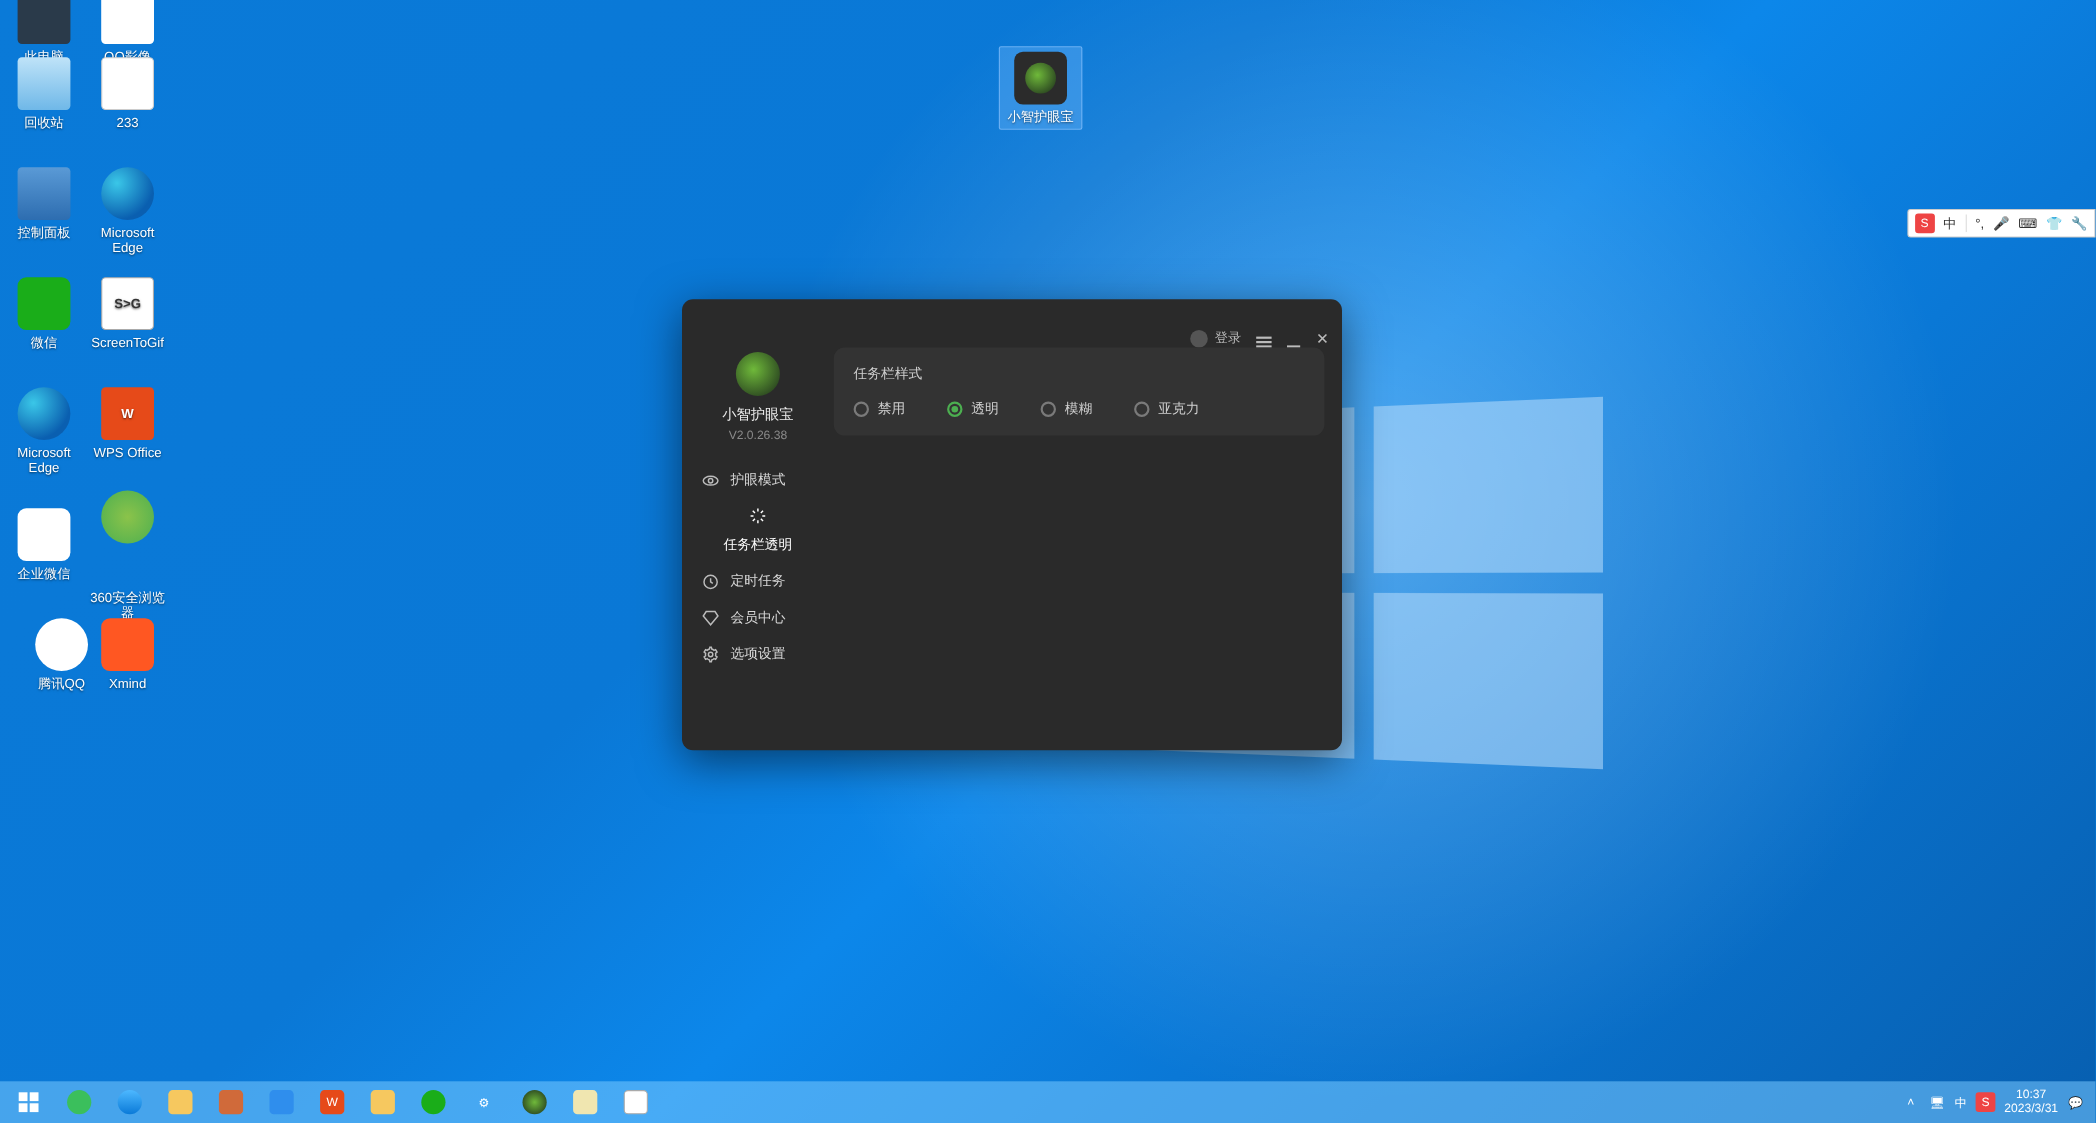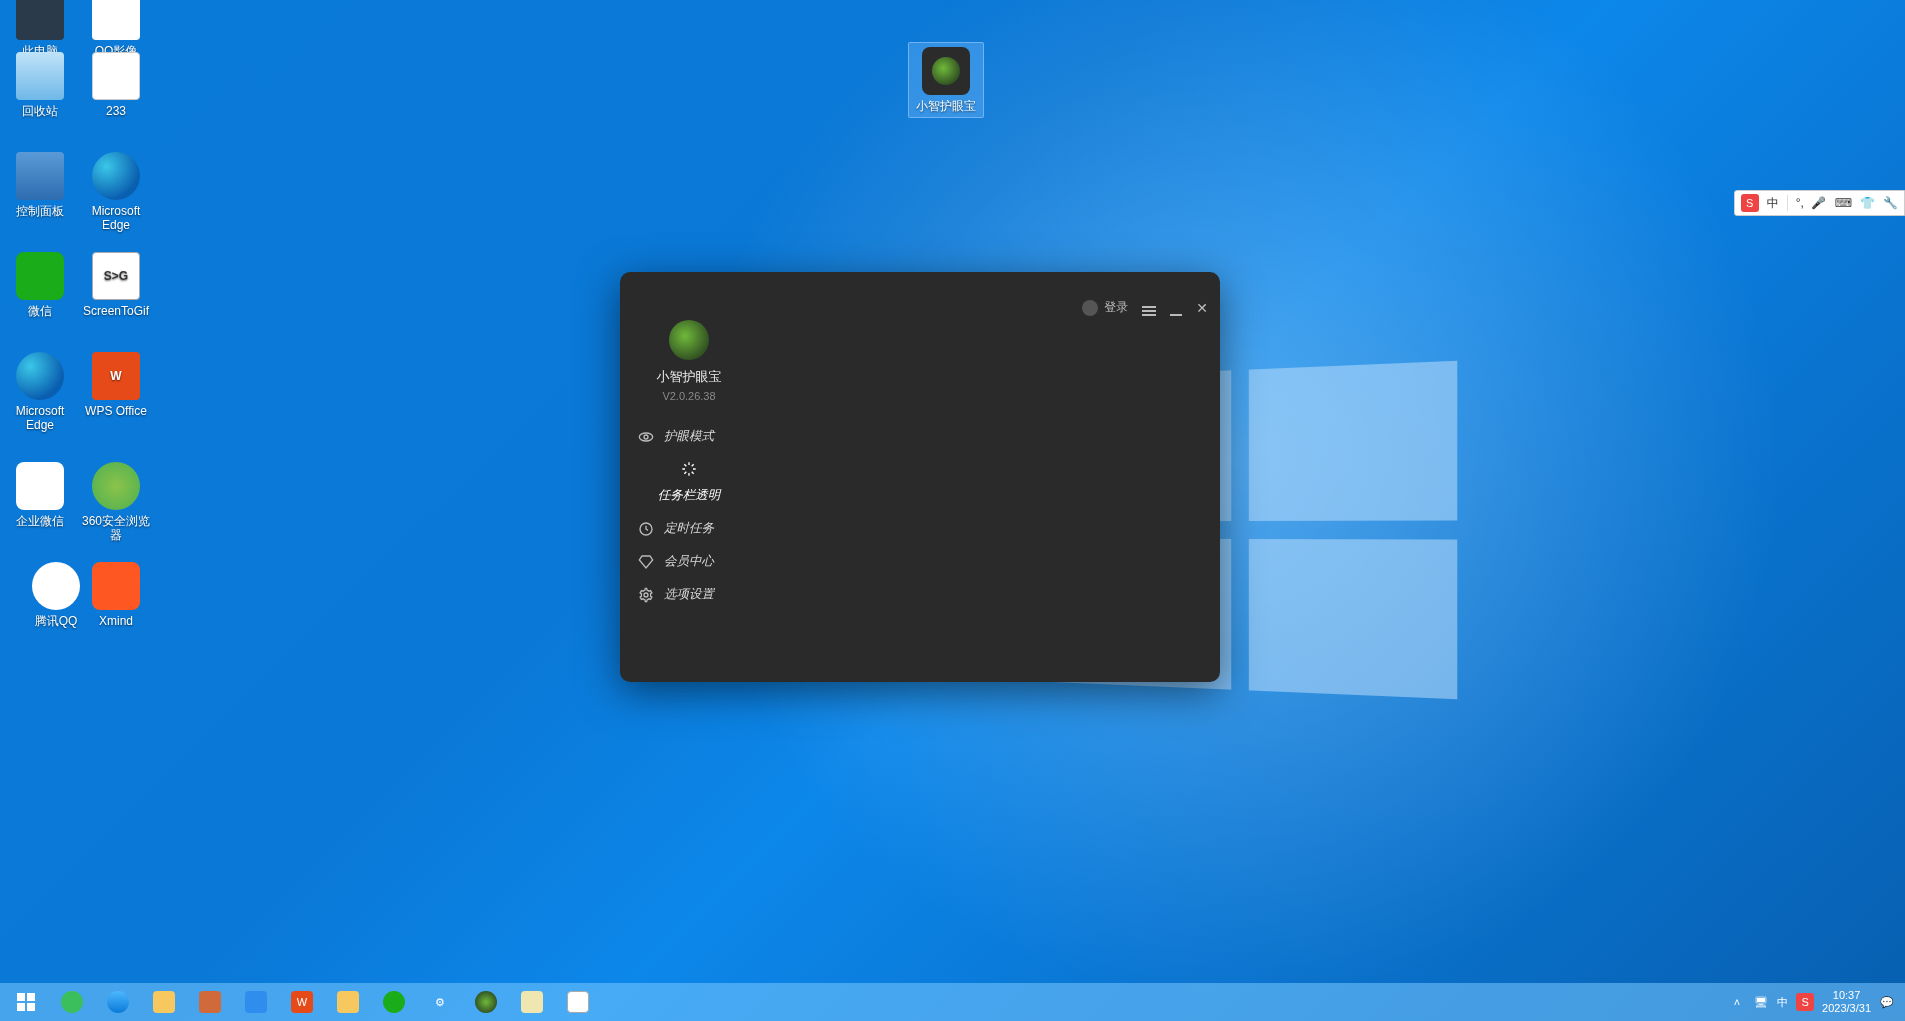--- a/index.html
+++ b/index.html
@@ -69,21 +69,21 @@
 
 .sidebar { width: 138px; display:flex; flex-direction:column; align-items:center; padding-top: 4px; }
 .brand { display:flex; flex-direction:column; align-items:center; margin-bottom: 14px; }
 .brand .logo { width: 40px; height:40px; border-radius:50%; background: radial-gradient(circle at 40% 40%, #6fb93a, #1a2a1a); margin-bottom: 8px; }
 .brand .name { font-size: 13px; color:#eee; }
 .brand .ver { font-size: 11px; color:#8a8a8a; margin-top: 4px; }
 
 .navlist { width: 100%; padding: 0 10px; margin-top: 4px; }
 .nav-item {
   display:flex; align-items:center; gap:10px; padding: 8px 8px; font-size: 12.5px; color:#d8d8d8;
-  border-radius: 4px; cursor:pointer;font-style:italic;
+  border-radius: 4px; cursor:pointer;
 }
 .nav-item.active { color:#fff;flex-direction:column; }
 .nav-icon { width:16px; height:16px; display:flex; align-items:center; justify-content:center; color:#bbb; }
 .nav-item.active .nav-icon { color:#fff; }
 
 .content { flex:1; padding: 0 16px 16px 0; display:flex; flex-direction:column; gap:14px; }
 .panel { background: #333333; border-radius: 10px; padding: 16px 18px; }
 .panel-title { font-size: 12.5px; color:#cfcfcf; margin-bottom: 14px; }
 
 .swatches { display:flex; gap:26px; align-items:center; }
@@ -197,21 +197,21 @@
     <div class="label">Microsoft Edge</div>
 </div>
 <div class="desktop-icon di-s2g" style="left:78px; top:252px;">
   <div class="img">S&gt;G</div>
     <div class="label">ScreenToGif</div>
 </div>
 <div class="desktop-icon di-wps" style="left:78px; top:352px;">
   <div class="img">W</div>
     <div class="label">WPS Office</div>
 </div>
-<div class="desktop-icon di-360" style="left:78px; top:462px;">
+<div class="desktop-icon di-360" style="left:78px; top:446px;gap:38px;">
   <div class="img"></div>
     <div class="label">360安全浏览器</div>
 </div>
 <div class="desktop-icon di-xmind" style="left:78px; top:562px;">
   <div class="img"></div>
     <div class="label">Xmind</div>
 </div>
 
 <div class="desktop-icon di-app selected" style="left:908px; top:42px;">
   <div class="img">
@@ -302,20 +302,41 @@
               </svg>
           </span>
           <span>选项设置</span>
         </div>
       </div>
     </div>
 
     <div class="content">
 
 
+      <div class="panel">
+        <div class="panel-title">任务栏样式</div>
+        <div class="radios">
+          <div class="radio">
+            <span class="dot"></span>
+            <span>禁用</span>
+          </div>
+          <div class="radio selected">
+            <span class="dot"></span>
+            <span>透明</span>
+          </div>
+          <div class="radio">
+            <span class="dot"></span>
+            <span>模糊</span>
+          </div>
+          <div class="radio">
+            <span class="dot"></span>
+            <span>亚克力</span>
+          </div>
+        </div>
+      </div>
     </div>
   </div>
 </div>
 
 <div class="taskbar">
   <div class="tb-left">
     <div class="tb-btn">
       <div class="start-icon">
           <span></span>
           <span></span>

